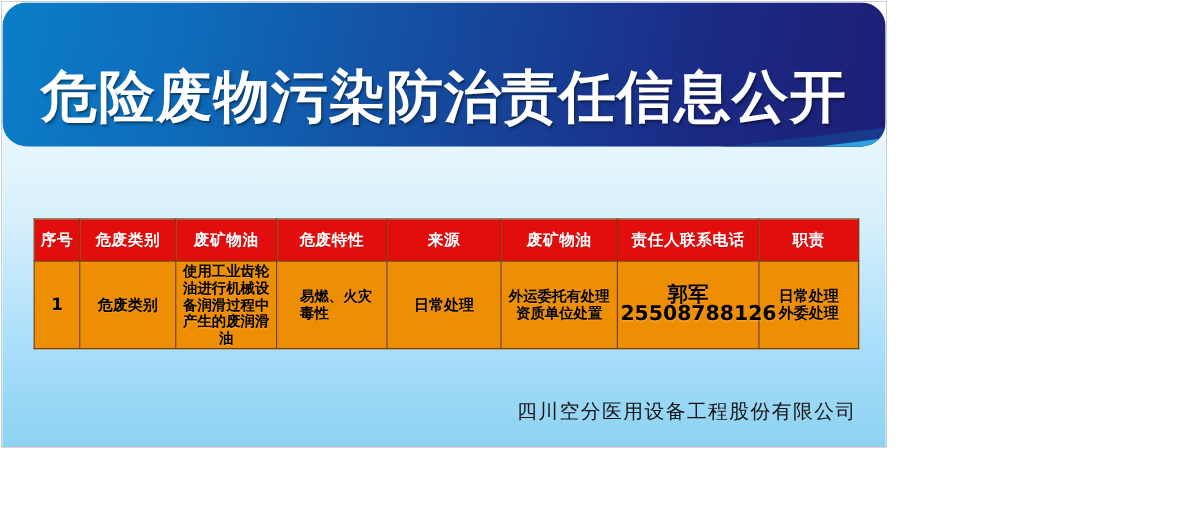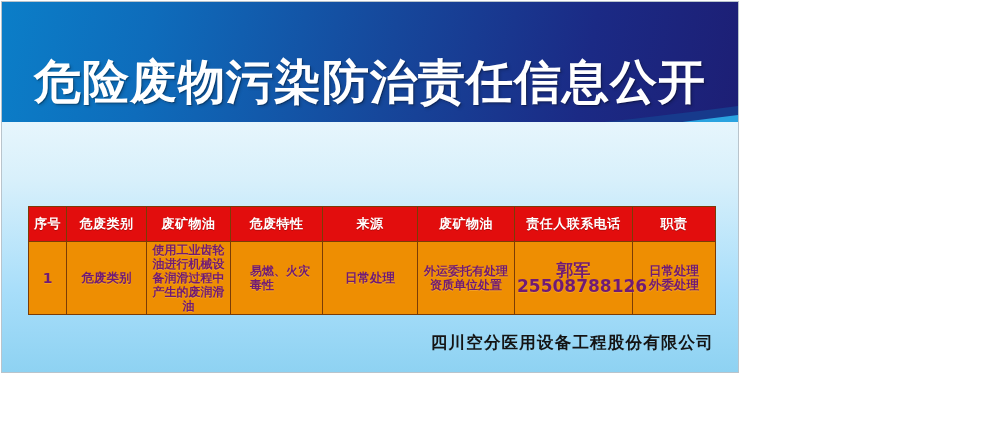--- a/index.html
+++ b/index.html
@@ -6,70 +6,69 @@
   body{width:1000px;height:442px;font-family:"Liberation Sans","DejaVu Sans",sans-serif;overflow:hidden;}
 
   #poster{
     position:absolute;left:2px;top:2px;width:736px;height:370px;
     background:linear-gradient(180deg,#ffffff 0%,#f4fbfe 18%,#d8f0fb 48%,#a8defa 78%,#8ed2f2 100%);
     box-shadow:0 0 0 1px #b9c4cc;
     overflow:hidden;
   }
 
   
-  #banner{position:absolute;left:0;top:0;width:736px;height:120px;overflow:hidden;}
+  #banner{position:absolute;left:0;top:0;width:736px;height:120px;overflow:hidden;border-radius:20px;}
   #banner-bg{
     position:absolute;left:0;top:0;width:736px;height:168px;
     background:linear-gradient(100deg,#0b7ec8 0%,#0e6cbb 20%,#16479b 52%,#1b2a85 78%,#1d1e74 100%);
   }
   #banner svg{position:absolute;left:0;top:0;width:736px;height:168px;}
 
   #title{
     position:absolute;left:0;top:48px;width:736px;
     text-align:center;
     color:#ffffff;
     font-family:"DejaVu Sans","Liberation Sans",sans-serif;
     font-weight:bold;
     font-size:47px;
     letter-spacing:1px;
     line-height:64px;
     white-space:nowrap;
     text-shadow:1px 1px 0 rgba(0,0,0,.25), 2px 2px 3px rgba(0,0,0,.18);
   }
 
   
-  #table-wrap{position:absolute;left:26px;top:204px;width:687px;}
+  #table-wrap{position:absolute;left:26px;top:180px;width:687px;}
   table{border-collapse:collapse;width:687px;table-layout:fixed;
         font-family:"DejaVu Sans","Liberation Sans",sans-serif;}
   th,td{border:1px solid #7a3c06;padding:0 2px;vertical-align:middle;text-align:center;}
   thead th{
     background:#e20d0d;color:#ffffff;font-size:13px;font-weight:bold;
     height:34px;letter-spacing:.5px;
     text-shadow:0 1px 0 rgba(0,0,0,.22);
   }
   tbody td{
-    background:#ee8e02;color:#701a75;font-size:12.5px;font-weight:bold;
+    background:#ee8e02;color:#000000;font-size:12.5px;font-weight:bold;
     height:72px;line-height:14.5px;
     text-shadow:0 1px 0 rgba(255,255,255,.15);
   }
   td.narrow{font-size:12px;line-height:14px;}
   td.seq{font-size:14px;}
   td.phone{font-size:17px;line-height:16px;white-space:pre-line;}
   td.multi{white-space:pre-line;}
 
   
   #footer{
     position:absolute;left:0;top:330px;width:712px;
     text-align:right;
     color:#141414;
     font-family:"DejaVu Sans","Liberation Sans",sans-serif;
     font-size:16.5px;
     letter-spacing:1.2px;
     white-space:nowrap;
-    font-weight:bold;
   }
 </style>
 </head>
 <body>
 
 <div id="poster">
 
   <div id="banner">
     <div id="banner-bg"></div>
 

